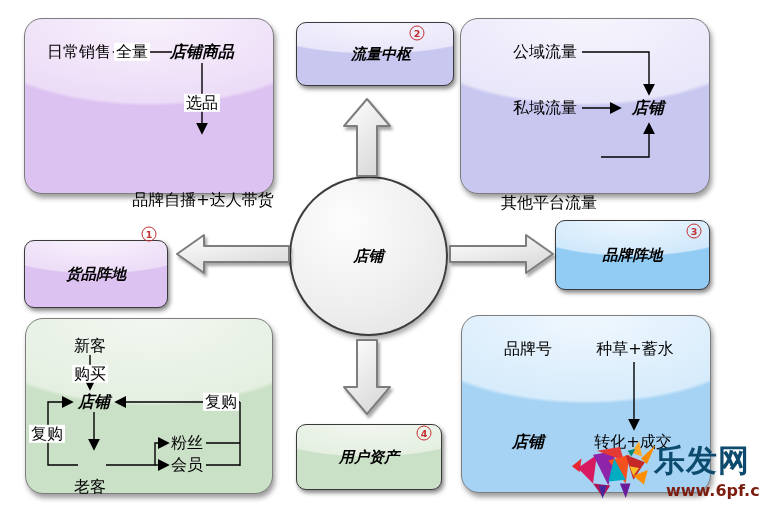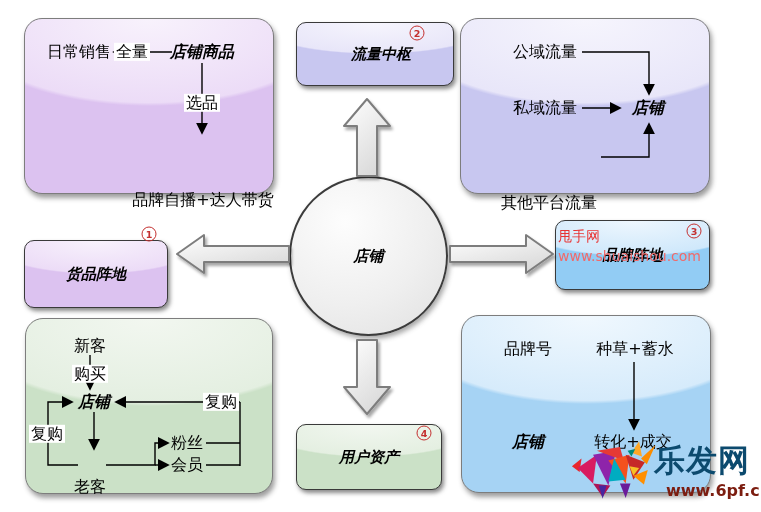--- a/index.html
+++ b/index.html
@@ -149,24 +149,20 @@
   <span class="t" style="left:90px;top:487px;">老客</span>
   <span class="t" style="left:187px;top:443px;">粉丝</span>
   <span class="t" style="left:187px;top:465px;">会员</span>
   <span class="t lbl" style="left:221px;top:402px;">复购</span>
 
   <span class="t" style="left:528px;top:349px;">品牌号</span>
   <span class="t" style="left:635px;top:349px;">种草+蓄水</span>
   <span class="t bi" style="left:528px;top:442px;">店铺</span>
   <span class="t" style="left:633px;top:442px;">转化+成交</span>
 
-  <div class="wm-shuaishou">
-    <div class="nm">甩手网</div>
-    <div class="url">www.shuaishou.com</div>
-  </div>
 
   <div class="wm-lefa">
     <svg class="bull" width="96" height="68" viewBox="0 0 100 70">
       <polygon points="2,30 12,22 10,36" fill="#e8262d"></polygon>
       <polygon points="8,32 28,18 24,48" fill="#d81b60"></polygon>
       <polygon points="24,18 48,14 40,50" fill="#8e24aa"></polygon>
       <polygon points="24,48 42,50 34,62" fill="#ad1457"></polygon>
       <polygon points="28,14 52,10 56,24" fill="#e53935"></polygon>
       <polygon points="40,24 62,18 58,48" fill="#f4511e"></polygon>
       <polygon points="46,22 58,44 40,46" fill="#00acc1"></polygon>

